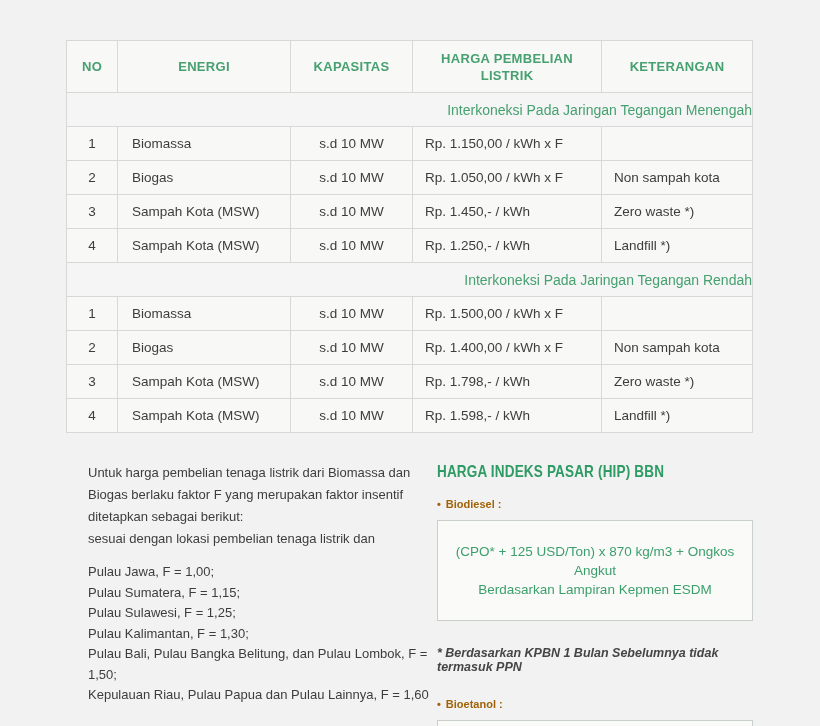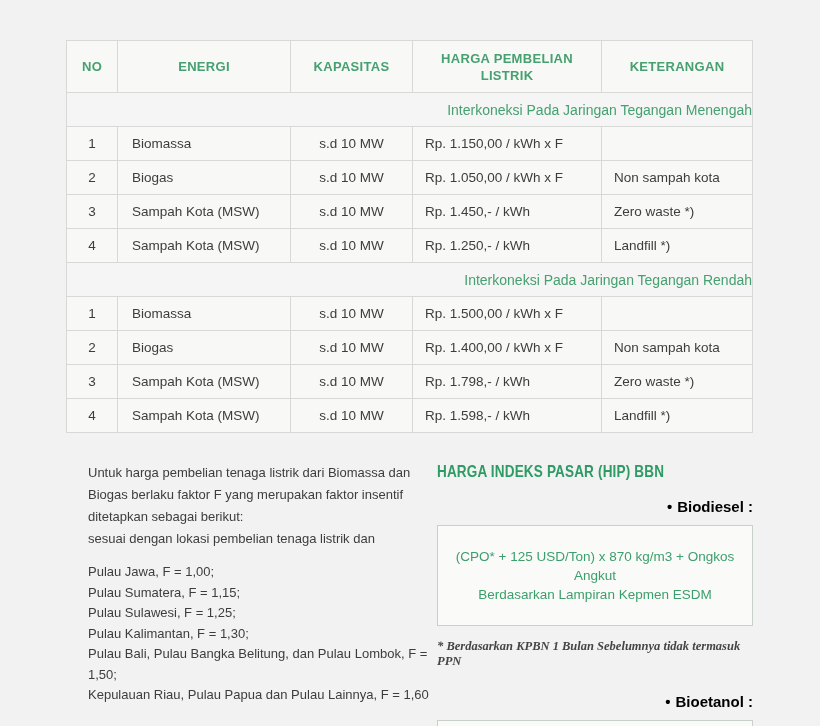--- a/index.html
+++ b/index.html
@@ -70,45 +70,43 @@
     display: inline-block;
     color: #2e9b64;
     font-weight: 700;
     font-size: 16.5px;
     letter-spacing: 0.2px;
     transform: scaleX(0.82);
     transform-origin: 0 50%;
     white-space: nowrap;
   }
   .fuel-label {
-    color: #000000;
+    color: #a16207;
     font-weight: 700;
-    font-size: 15px;
+    font-size: 11px;
     margin-top: 17px;
-    text-align: right;
   }
   .fuel-label .bullet { margin-right: 5px; }
   .formula-box {
     margin-top: 10px;
     width: 316px;
     border: 1px solid #c9cfc9;
     background: #fafaf9;
     color: #3c9f6b;
     font-size: 13.5px;
     text-align: center;
     padding: 21px 8px;
     line-height: 19px;
   }
   .hip-footnote {
-    margin-top: 13px;
+    margin-top: 25px;
     font-style: italic;
     font-weight: 600;
     font-size: 12.5px;
     color: #454545;
-    font-family: Liberation Serif, serif;
   }
   .bioetanol-label { margin-top: 24px; }
 </style>
 </head>
 <body>
 
 <div class="canvas">
 
   <table class="tariff-table">
     <colgroup>

